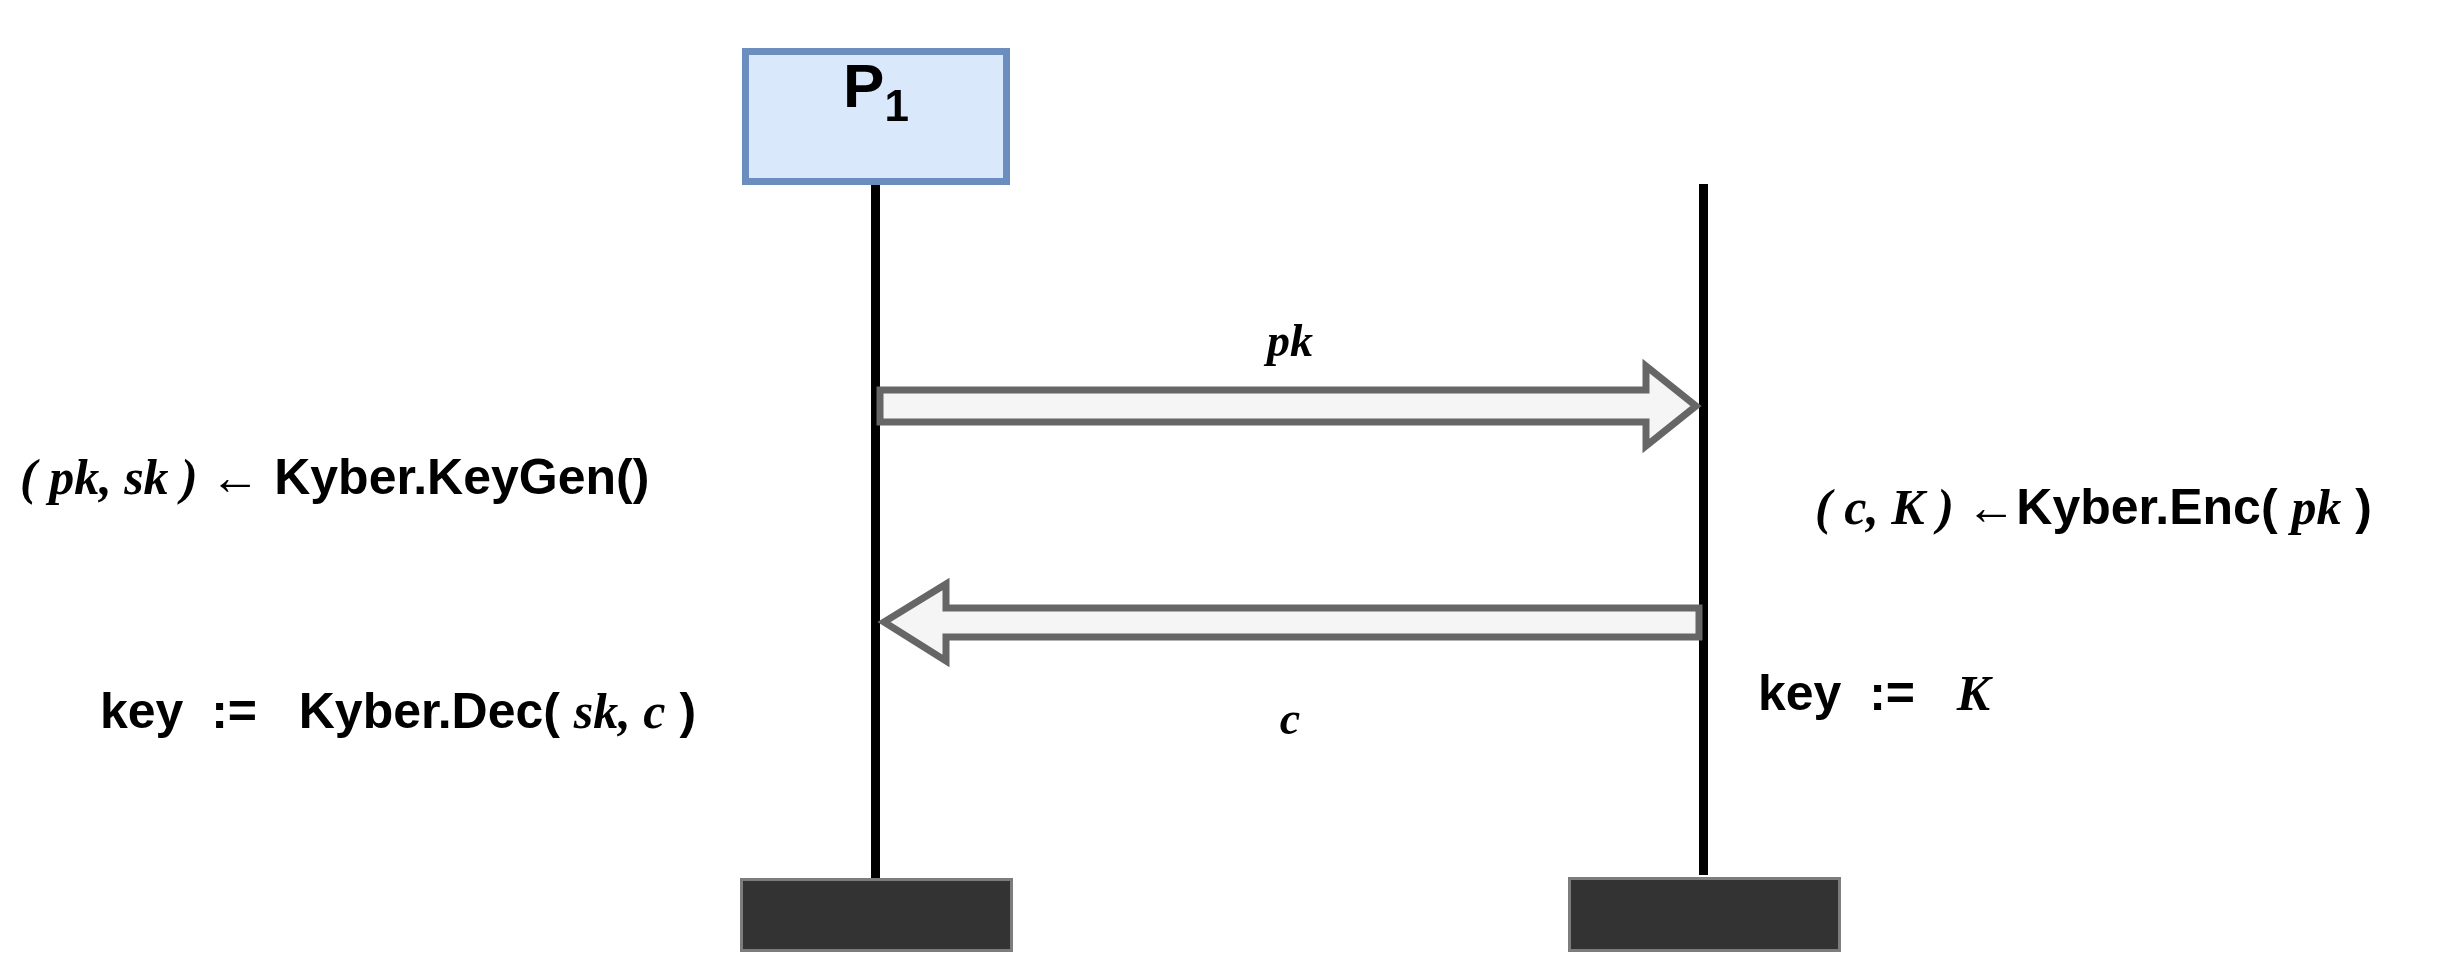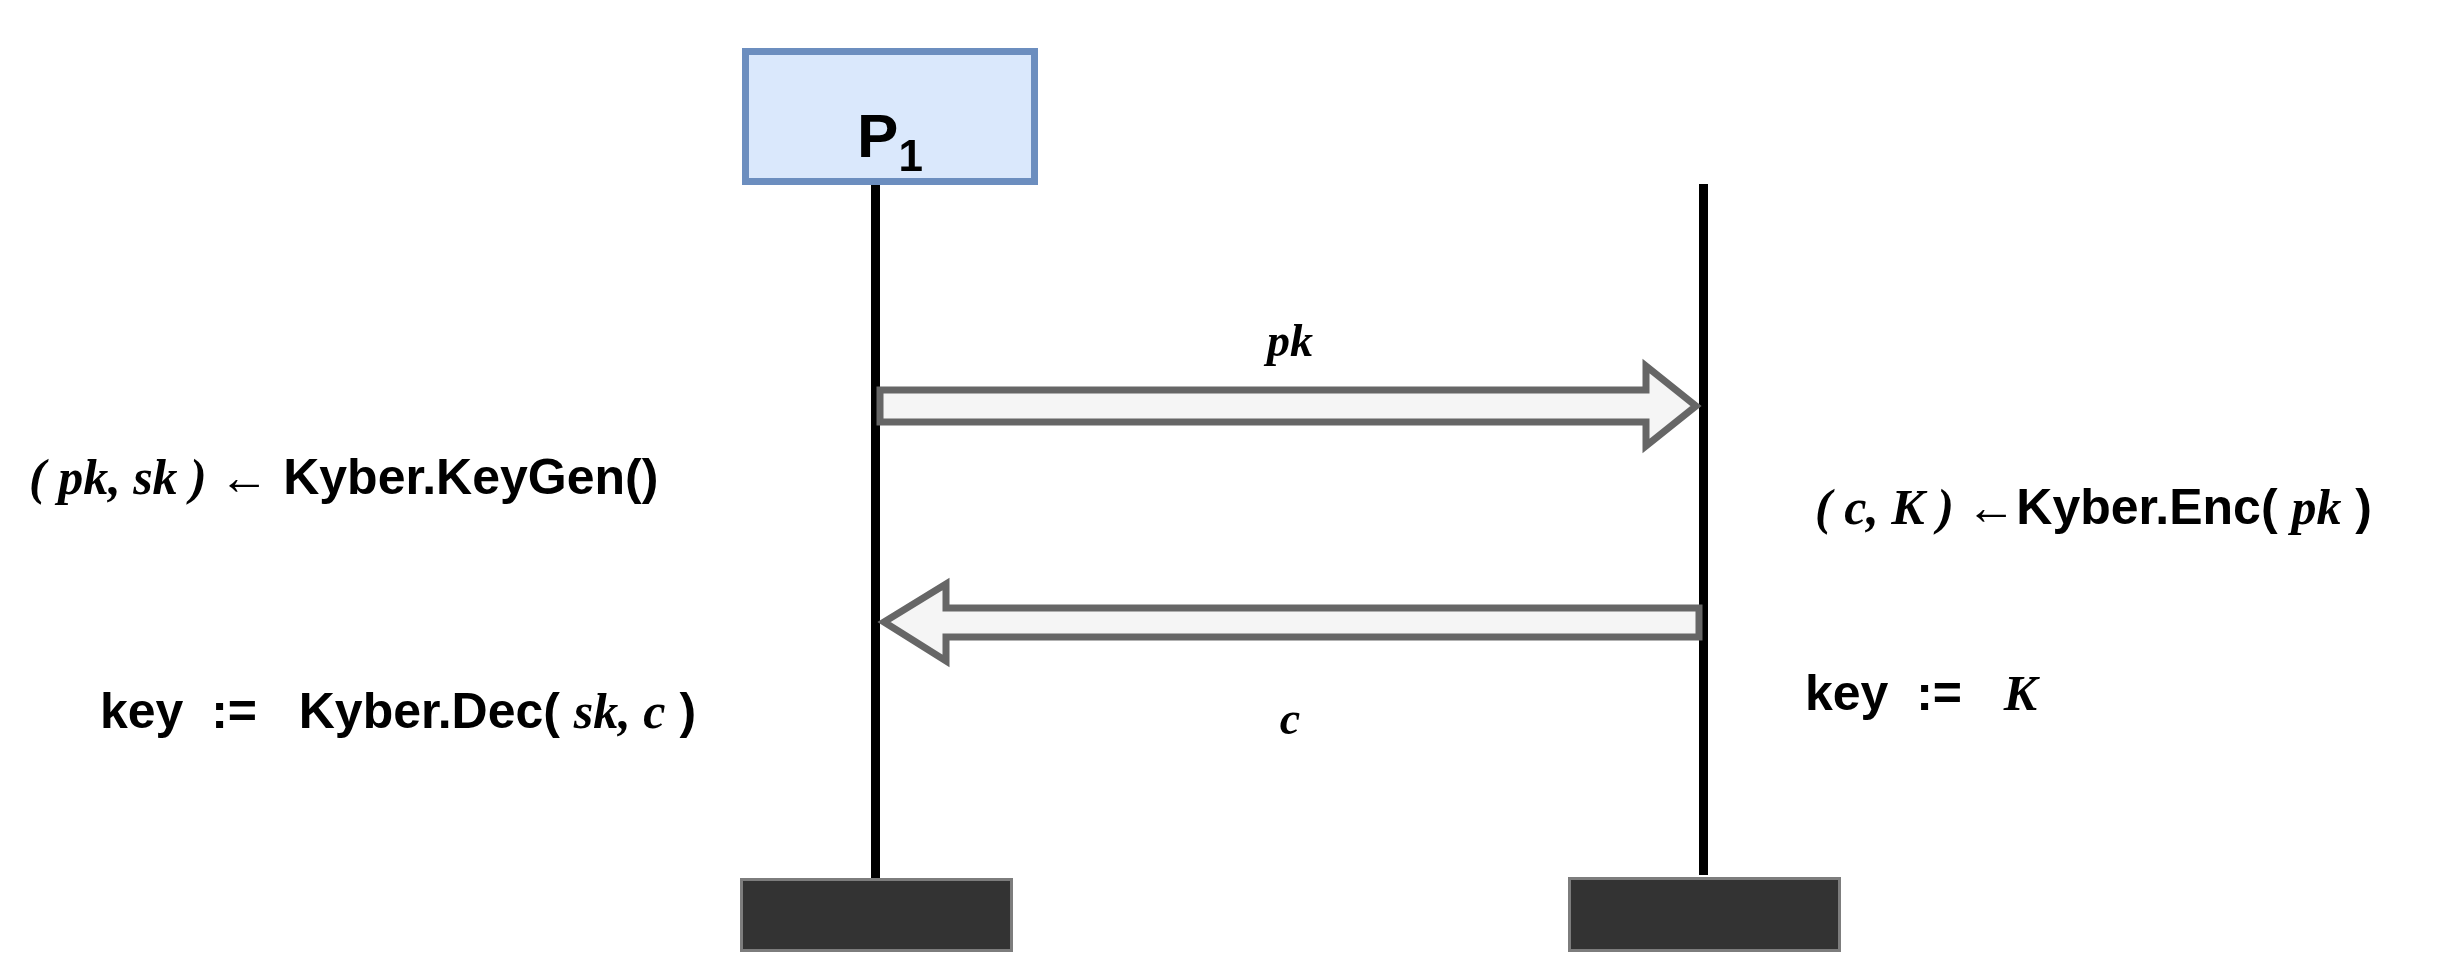--- a/index.html
+++ b/index.html
@@ -10,27 +10,27 @@
   .canvas {
     position: relative;
     width: 2452px;
     height: 975px;
     background: var(--canvas-bg, #ffffff);
     overflow: hidden;
   }
   
   .actor-box {
     position: absolute;
-    width: 296px;
+    width: 268px;
     height: 137px;
     box-sizing: border-box;
     background: var(--actor-fill, #dae8fc);
     border: 7px solid var(--actor-border, #6c8ebf);
     display: flex;
-    align-items: flex-end;
+    align-items: flex-start;
     justify-content: center;
   }
   .actor-box.p1 { left: 742px; top: 48px; }
   .actor-box.p2 { left: 1570px; top: 47px; }
   .actor-label {
     font-weight: 700;
     font-size: 62px;
     color: var(--text-color, #000);
     line-height: 1;
     white-space: pre;
@@ -86,24 +86,24 @@
   .msg-label.pk { left: 1290px; top: 318px; }
   .msg-label.c  { left: 1290px; top: 696px; }
   
   .annotation {
     position: absolute;
     font-size: 50px;
     line-height: 1.1;
     color: var(--text-color, #000);
     white-space: pre;
   }
-  .annotation.left-top    { left: 20px;   top: 450px; margin-left: 9px; }
+  .annotation.left-top    { left: 20px;   top: 450px; }
   .annotation.right-top   { left: 1815px; top: 460px; margin-top: 20px; }
   .annotation.left-bottom { left: 100px;  top: 684px; }
-  .annotation.right-bottom{ left: 1805px; top: 666px; }
+  .annotation.right-bottom{ left: 1758px; top: 666px; }
   .seg-fn {
     font-family: "Liberation Sans", sans-serif;
     font-weight: 700;
   }
   .seg-arr {
     font-family: "Liberation Sans", sans-serif;
     font-weight: 700;
   }
   .seg-mi {
     font-family: "Liberation Serif", serif;

